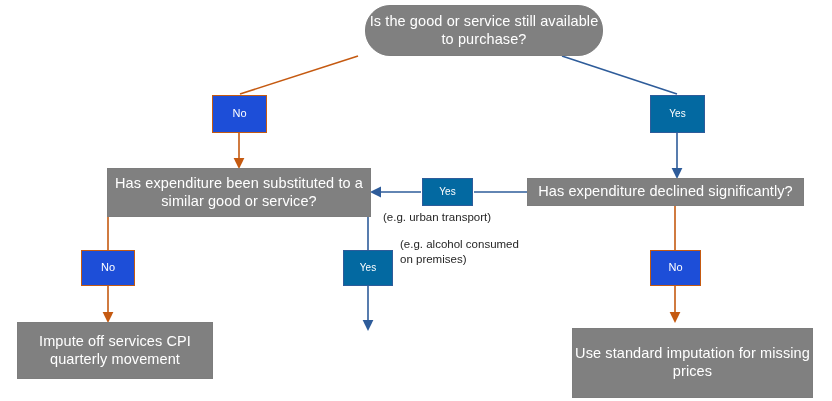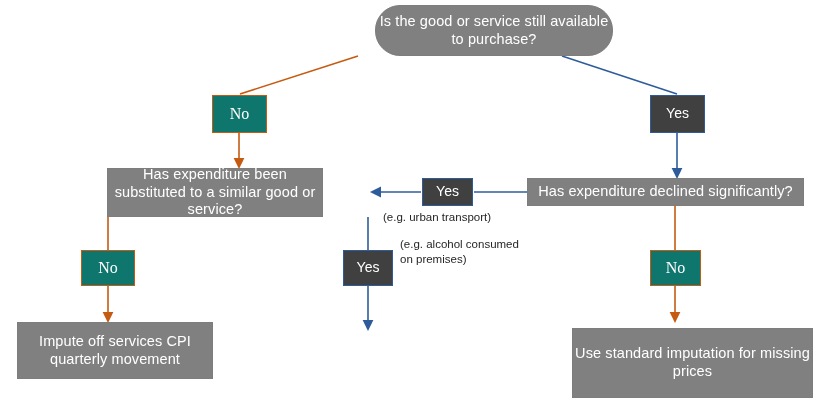--- a/index.html
+++ b/index.html
@@ -20,45 +20,44 @@
     line-height:1.22;
     color:#ffffff;
   }
   .gray{
     background:#808080;
     border:1px solid #7d7d7d;
     font-size:14.5px;
     letter-spacing:0.1px;
   }
   .orange{
-    background:#0f766e;
+    background:#1d4ed8;
     border:1px solid #C55A11;
-    font-size:16px;
-    font-family:Liberation Serif, serif;
+    font-size:11px;
   }
   .blue{
-    background:#404040;
+    background:#0369a1;
     border:1px solid #2E5C9A;
-    font-size:14px;
+    font-size:10px;
   }
   .note{
     position:absolute;
     color:#262626;
     font-size:11.5px;
     line-height:1.3;
     font-family:"Liberation Sans", sans-serif;
     white-space:pre-line;
     text-align:left;
   }
 
   
-  #n-root      {left:375px;top:5px;  width:238px;height:51px;border-radius:25px;}
+  #n-root      {left:365px;top:5px;  width:238px;height:51px;border-radius:25px;}
   #n-no1       {left:212px;top:95px; width:55px; height:38px;}
   #n-yes1      {left:650px;top:95px; width:55px; height:38px;}
-  #n-subst     {left:107px;top:168px;width:216px;height:49px;}
+  #n-subst     {left:107px;top:168px;width:264px;height:49px;}
   #n-yesmid    {left:422px;top:178px;width:51px; height:28px;}
   #n-declined  {left:527px;top:178px;width:277px;height:28px;text-align:center;}
   #n-no2       {left:81px; top:250px;width:54px; height:36px;}
   #n-yes2      {left:343px;top:250px;width:50px; height:36px;}
   #n-no3       {left:650px;top:250px;width:51px; height:36px;}
   #n-out-left  {left:17px; top:322px;width:196px;height:57px;}
   #n-out-mid   {left:277px;top:330px;width:179px;height:33px;}
   #n-out-right {left:572px;top:322px;width:241px;height:70px;margin-top:6px;}
 
   

